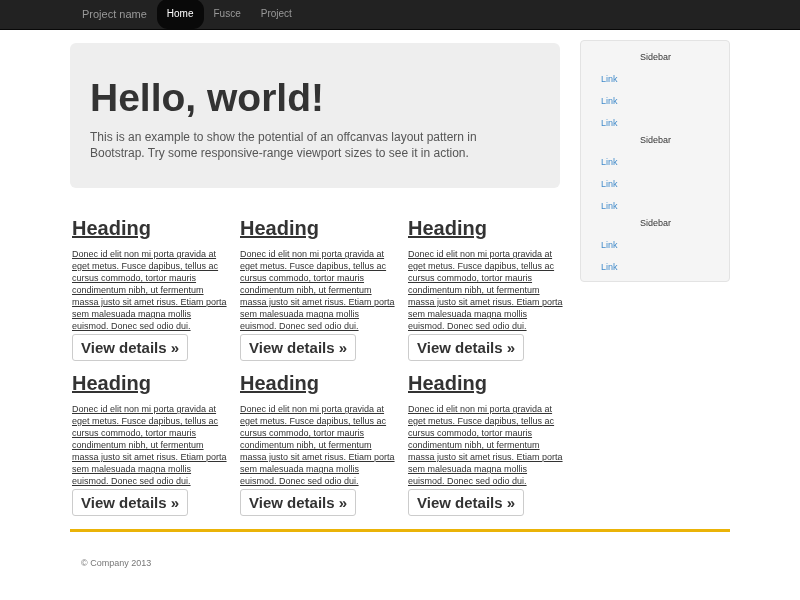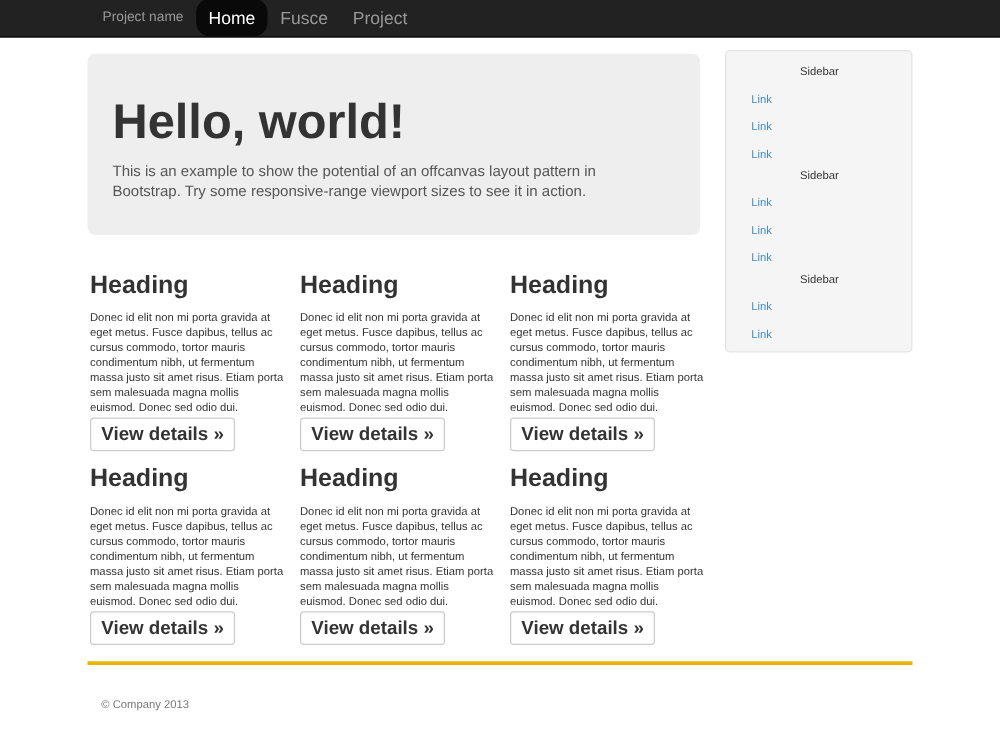--- a/index.html
+++ b/index.html
@@ -21,21 +21,21 @@
     width: 660px; margin: 0 auto;
     display: flex; align-items: flex-end; height: 100%;
   }
   .brand {
     color: #999999; font-size: 11px; line-height: 30px;
     padding: 0 10px 0 12px; text-decoration: none; cursor: pointer;
     white-space: nowrap;
   }
   .nav { list-style: none; margin: 0; padding: 0; display: flex; }
   .nav-item {
-    color: #999999; font-size: 14px; line-height: 30px;
+    color: #999999; font-size: 10px; line-height: 30px;
     padding: 0 10px; cursor: pointer; white-space: nowrap; border-radius: 11px;
   }
   .nav-item.active { background: #090909; color: #ffffff; }
   
   .container { width: 660px; margin: 0 auto; }
   .main-row { display: flex; justify-content: space-between; align-items: flex-start; }
   .main-col { width: 496px; }
   
   .jumbotron {
     margin-top: 13px;
@@ -55,20 +55,21 @@
     font-size: 12px; line-height: 15.5px;
     color: #555555;
   }
   
   .grid {
     display: grid;
     grid-template-columns: repeat(3, 158px);
     column-gap: 10px; row-gap: 11px;
     margin: 29px 0 0 2px;
     width: 494px;
+    text-decoration: underline;
   }
   .card h2 {
     margin: 0 0 8px;
     font-size: 20px; line-height: 23px;
     font-weight: bold; color: #333333;
   }
   .card p {
     margin: 0 0 2px;
     font-size: 9px; line-height: 12px;
     color: #333333;

